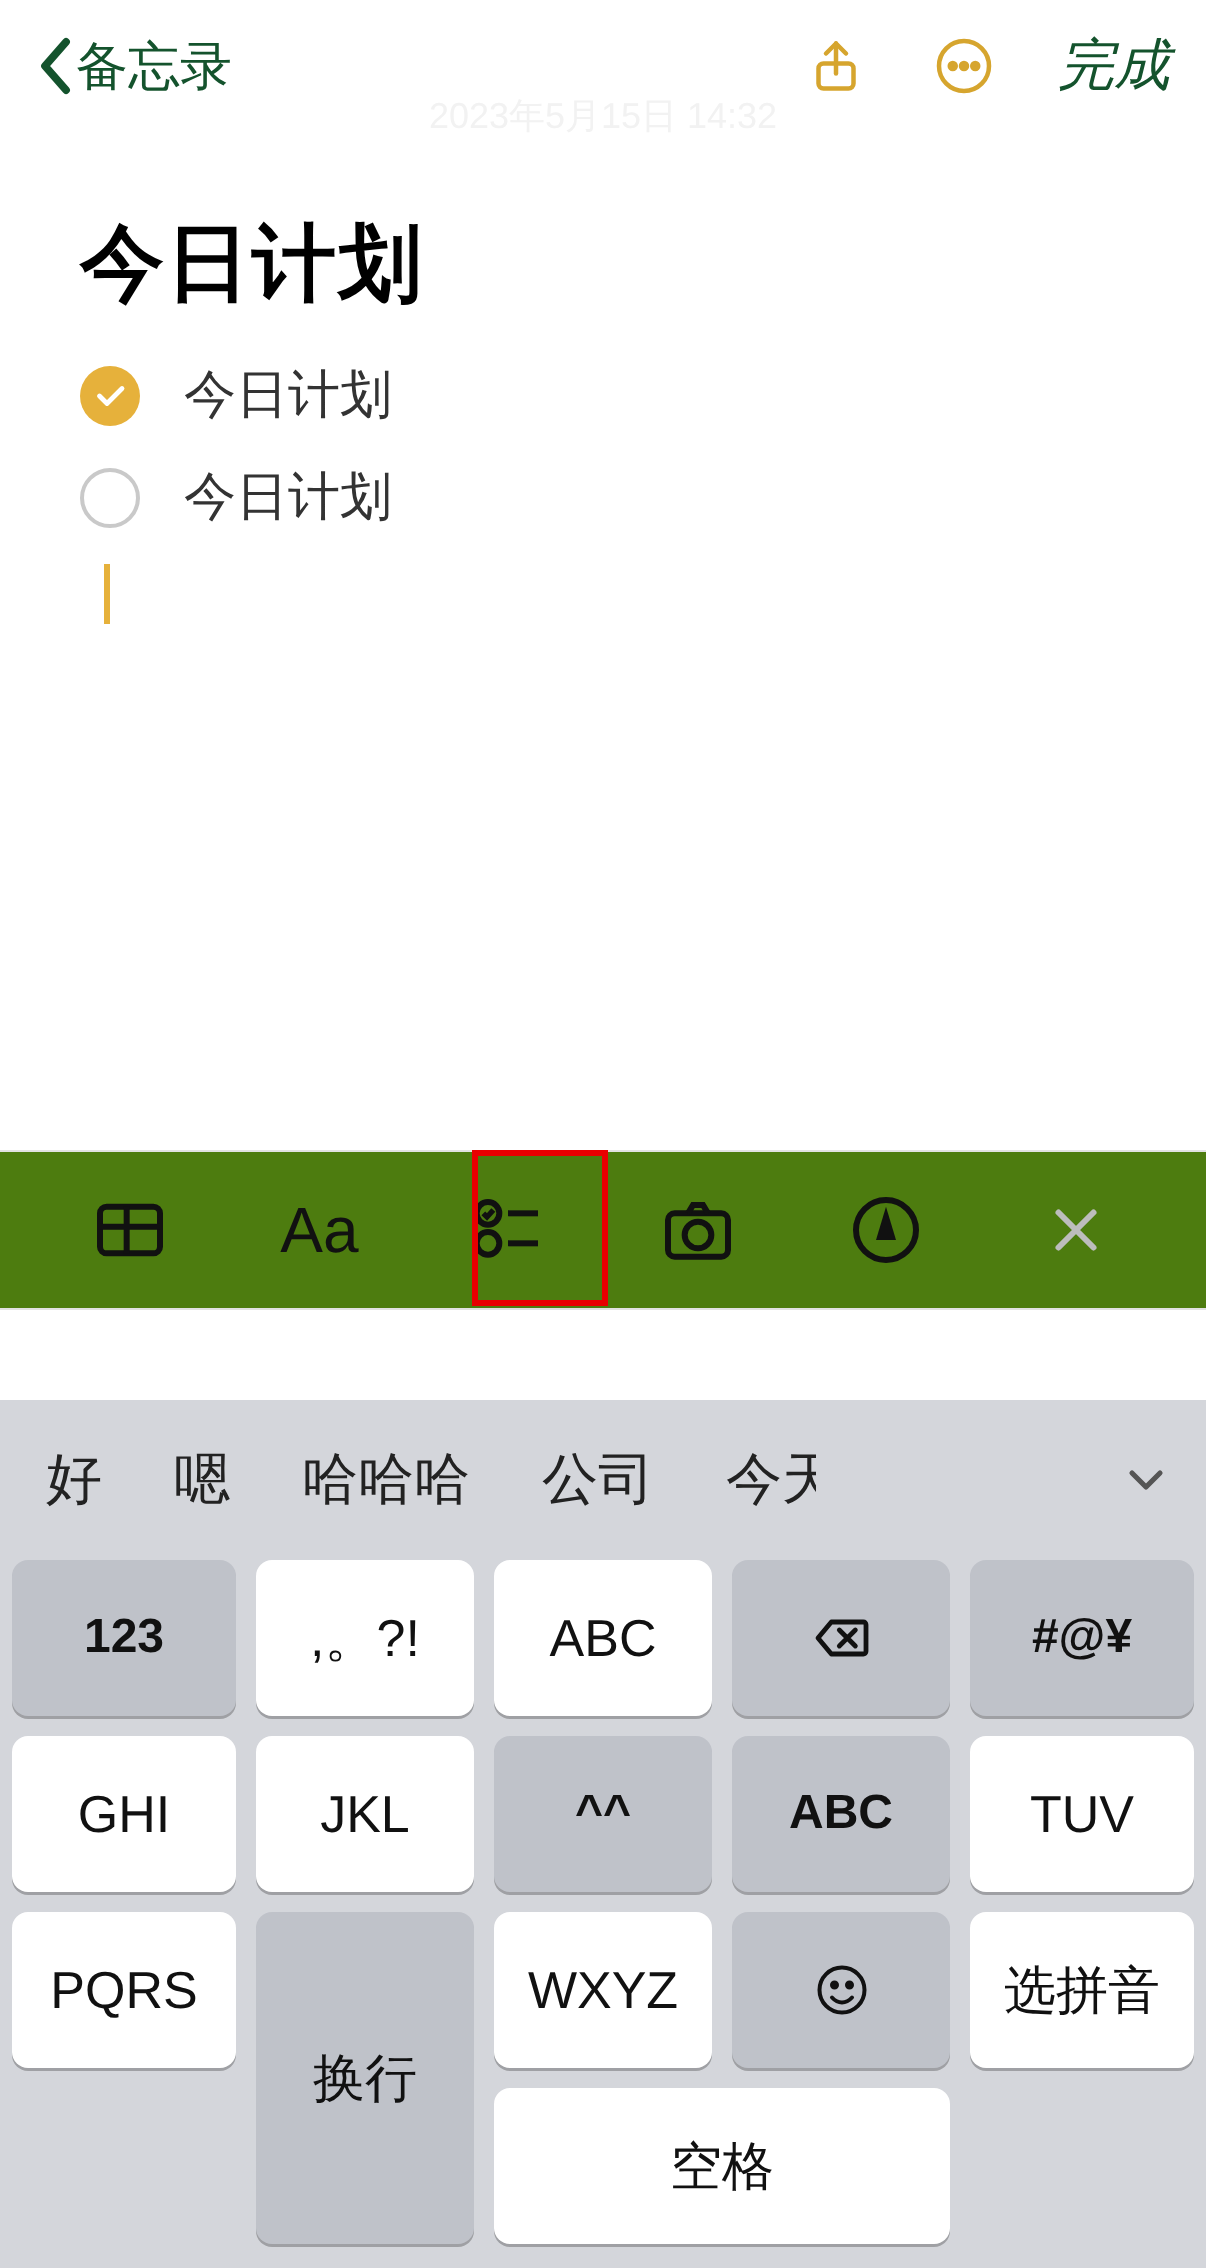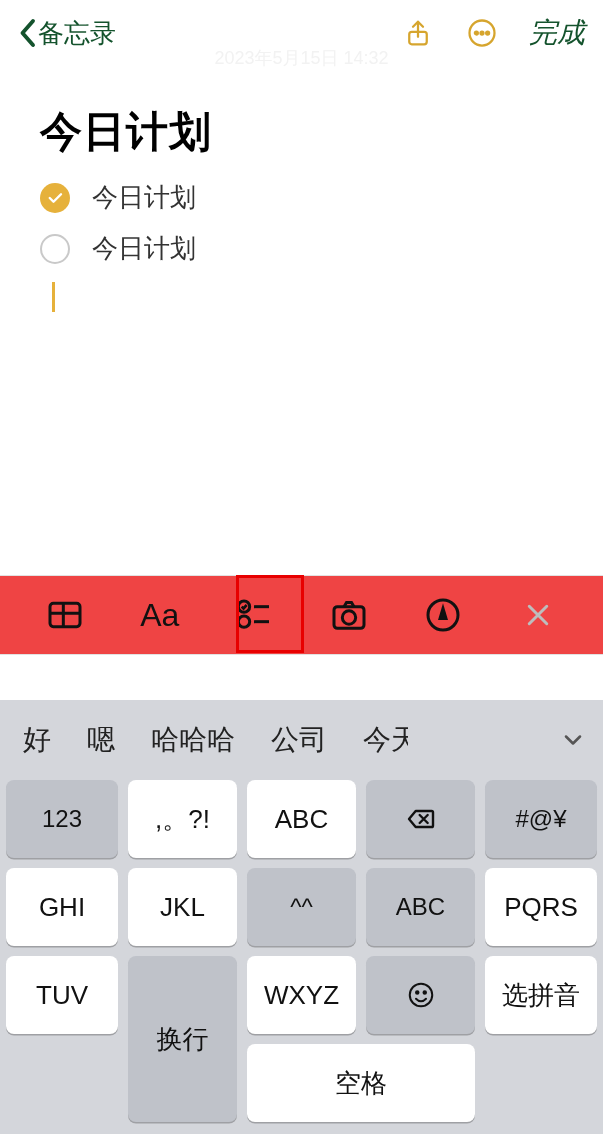--- a/index.html
+++ b/index.html
@@ -22,38 +22,38 @@
     .title { font-size:42px; font-weight:700; letter-spacing:1px; margin:20px 0 20px; }
     .item { display:flex; align-items:center; margin-bottom:16px; }
     .bullet { width:30px; height:30px; border-radius:50%; margin-right:22px; flex-shrink:0; }
     .bullet.empty { border:2.5px solid #c9c9c9; }
     .bullet.checked { background:#e6b13b; display:flex; align-items:center; justify-content:center; }
     .bullet.checked svg { width:18px; height:18px; }
     .item span { font-size:26px; color:#333; }
     .cursor { width:3px; height:30px; background:#e6b13b; margin-left:12px; margin-top:4px; }
 
     
-    .fmt { position:absolute; top:575px; left:0; right:0; height:80px; background:#ef4444;
+    .fmt { position:absolute; top:575px; left:0; right:0; height:80px; background:#4d7c0f;
            border-top:1px solid #e2e2e2; border-bottom:1px solid #e2e2e2;
            display:flex; align-items:center; justify-content:space-around; padding:0 18px; }
     .fmt .tool { width:50px; height:50px; display:flex; align-items:center; justify-content:center; color:#111; }
     .fmt .tool.dim { color:#bdbdbd; }
     .fmt .Aa { font-size:32px; font-weight:500; }
     .highlight { position:absolute; border:3px solid #e80000; pointer-events:none; }
     .hl-checklist { top:575px; left:236px; width:68px; height:78px; }
 
     
     .kbd { position:absolute; top:700px; left:0; right:0; bottom:0; background:#d4d6db; }
     .cand { height:80px; display:flex; align-items:center; padding:0 8px; gap:6px; }
     .cand span { font-size:28px; color:#222; padding:0 15px; white-space:nowrap; }
     .cand .chev-down { margin-left:auto; width:44px; height:44px; color:#555; display:flex; align-items:center; justify-content:center; }
     .key { background:#fff; border-radius:8px; box-shadow:0 1.5px 0 rgba(0,0,0,.25);
            display:flex; align-items:center; justify-content:center; font-size:26px;
            color:#111; height:78px; }
-    .key.fn { background:#bfc2c9; font-size:24px; }
+    .key.fn { background:#bfc2c9; font-size:24px;font-weight:bold; }
     
 
     .kgrid { display:grid; grid-template-columns:112px 1fr 1fr 1fr 112px; grid-auto-rows:78px; gap:10px; padding:0 6px 8px; }
     .kgrid .key { height:auto; }
     .kgrid .span2c { grid-column:span 2; }
     .kgrid .enter2 { grid-row:span 2; background:#bfc2c9; }
   </style>
 </head>
 <body>
 
@@ -169,22 +169,22 @@
           <path d="M11 9l6 6M17 9l-6 6" stroke-linecap="round"></path>
       </svg>
     </div>
 
     <div class="key fn">#@¥</div>
     <div class="key">GHI</div>
     <div class="key">JKL</div>
     <div class="key fn">^^</div>
 
     <div class="key fn">ABC</div>
+    <div class="key">TUV</div>
     <div class="key">PQRS</div>
-    <div class="key">TUV</div>
     <div class="key enter2">换行</div>
     <div class="key">WXYZ</div>
 
     <div class="key fn">
       <svg viewBox="0 0 24 24" width="30" height="30" fill="none" stroke="#111" stroke-width="1.6">
         <circle cx="12" cy="12" r="9"></circle>
           <circle cx="9" cy="10" r="1" fill="#111"></circle>
           <circle cx="15" cy="10" r="1" fill="#111"></circle>
           <path d="M8 15c1.2 1.3 2.6 2 4 2s2.8-.7 4-2" stroke-linecap="round"></path>
       </svg>

